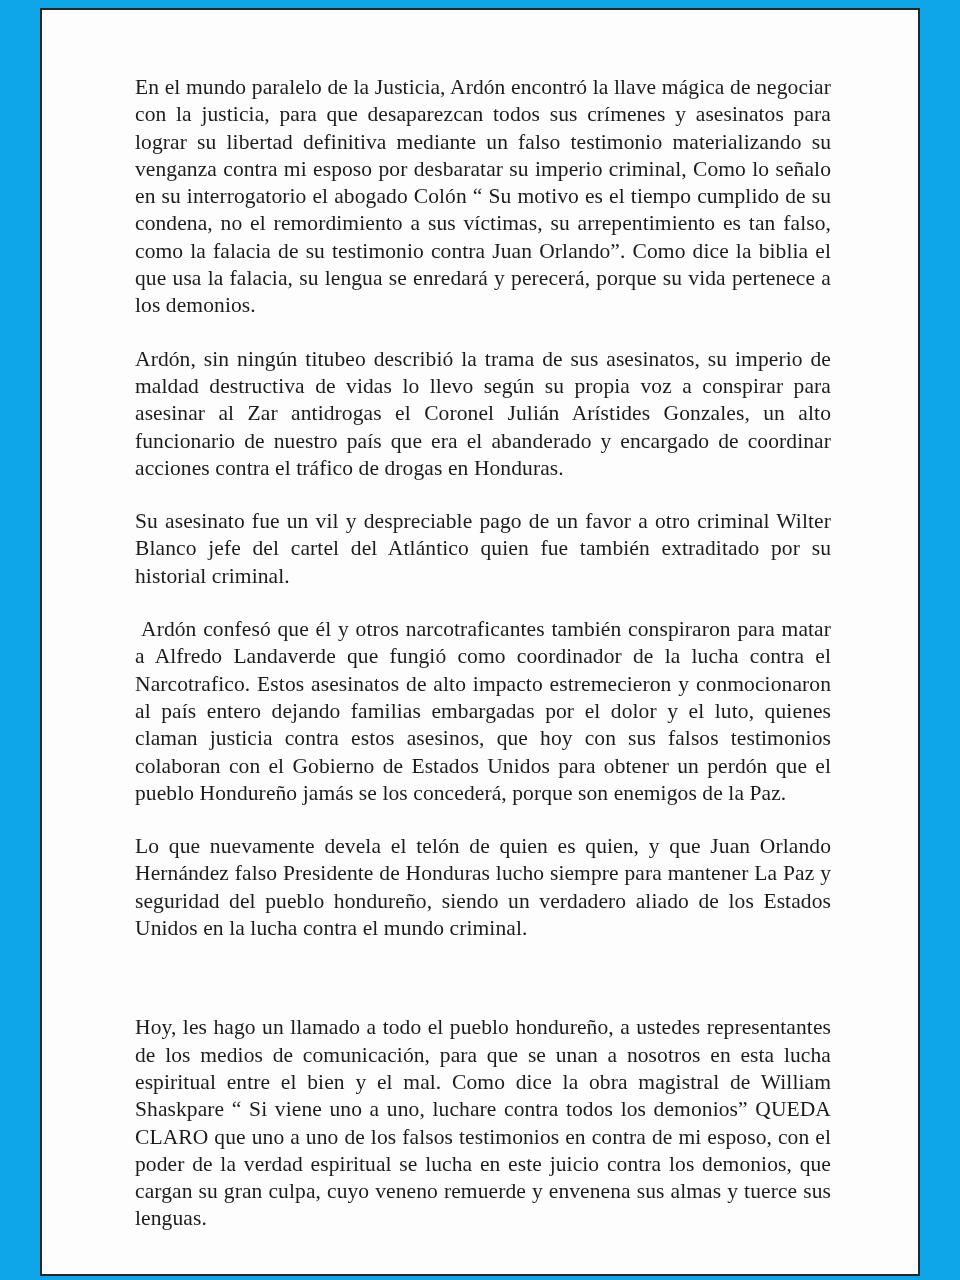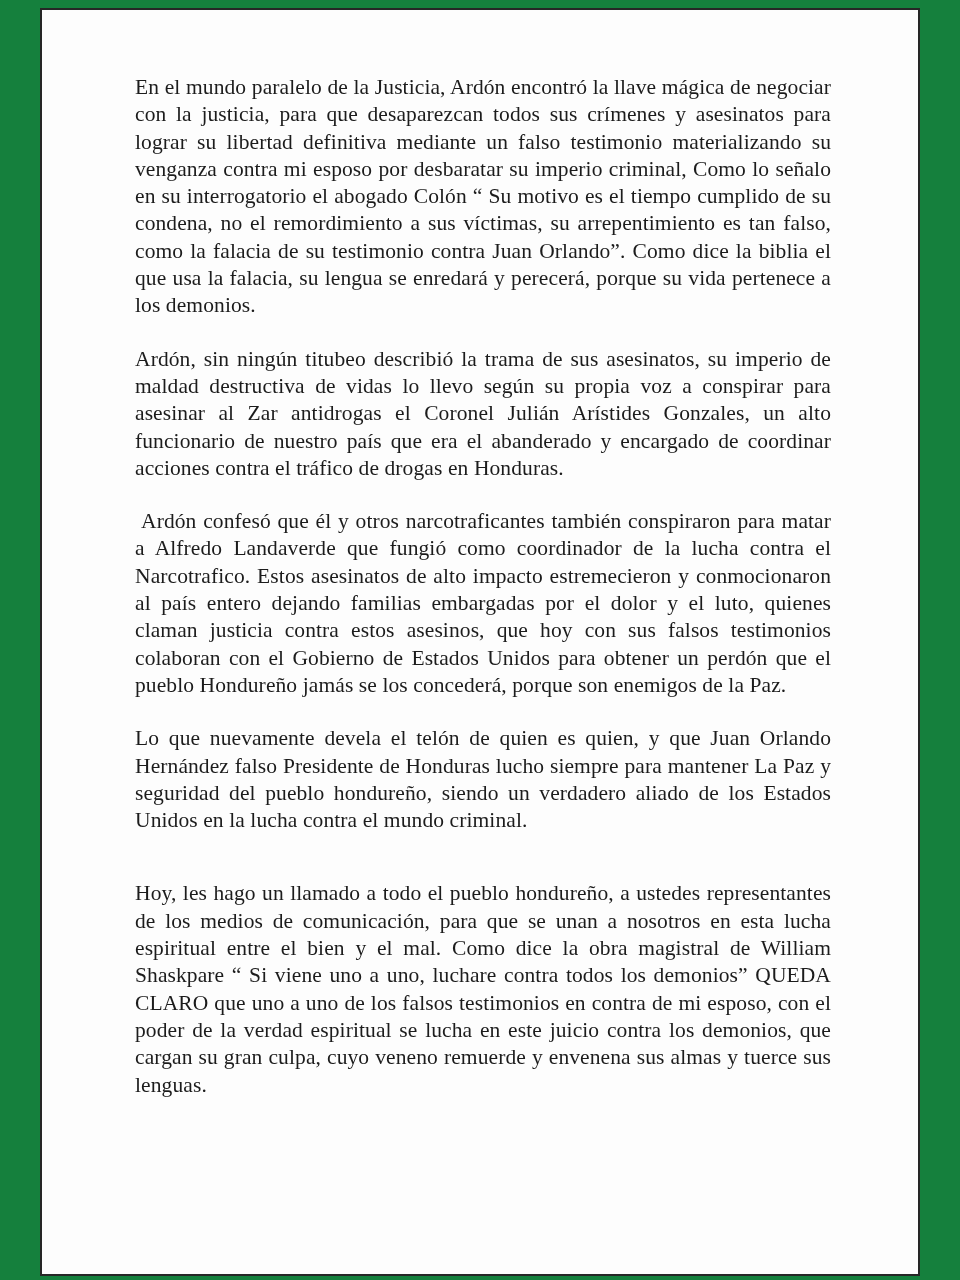--- a/index.html
+++ b/index.html
@@ -10,21 +10,21 @@
     width: 960px;
     height: 1280px;
     background: #fcfcfc;
     position: relative;
     overflow: hidden;
     font-family: "Liberation Serif", "DejaVu Serif", serif;
   }
   .page {
     position: absolute;
     inset: 0;
-    background: #15803d;
+    background: #0ea5e9;
   }
   .page-border {
     position: absolute;
     left: 40px;
     top: 8px;
     width: 880px;
     height: 1268px;
     border: 2px solid #262626;
     box-sizing: border-box;
     background: #fdfdfd;
@@ -41,28 +41,29 @@
     line-height: 27.3px;
     color: #1c1c1c;
     text-align: justify;
     text-justify: inter-word;
     letter-spacing: 0.1px;
   }
   .content p.indent-slight {
     text-indent: 6px;
   }
   .content p.gap-before-large {
-    margin-top: 46px;
+    margin-top: 72px;
   }
 </style>
 </head>
 <body>
 
 <div class="page">
   <div class="page-border"></div>
   <div class="content">
     <p>En el mundo paralelo de la Justicia, Ardón encontró la llave mágica de negociar con la justicia, para que desaparezcan todos sus crímenes y asesinatos para lograr su libertad definitiva mediante un falso testimonio materializando su venganza contra mi esposo por desbaratar su imperio criminal, Como lo señalo en su interrogatorio el abogado Colón “ Su motivo es el tiempo cumplido de su condena, no el remordimiento a sus víctimas, su arrepentimiento es tan falso, como la falacia de su testimonio contra Juan Orlando”. Como dice la biblia el que usa la falacia, su lengua se enredará y perecerá, porque su vida pertenece a los demonios.</p>
     <p>Ardón, sin ningún titubeo describió la trama de sus asesinatos, su imperio de maldad destructiva de vidas lo llevo según su propia voz a conspirar para asesinar al Zar antidrogas el Coronel Julián Arístides Gonzales, un alto funcionario de nuestro país que era el abanderado y encargado de coordinar acciones contra el tráfico de drogas en Honduras.</p>
+    <p>Su asesinato fue un vil y despreciable pago de un favor a otro criminal Wilter Blanco jefe del cartel del Atlántico quien fue también extraditado por su historial criminal.</p>
     <p class="indent-slight">Ardón confesó que él y otros narcotraficantes también conspiraron para matar a Alfredo Landaverde que fungió como coordinador de la lucha contra el Narcotrafico. Estos asesinatos de alto impacto estremecieron y conmocionaron al país entero dejando familias embargadas por el dolor y el luto, quienes claman justicia contra estos asesinos, que hoy con sus falsos testimonios colaboran con el Gobierno de Estados Unidos para obtener un perdón que el pueblo Hondureño jamás se los concederá, porque son enemigos de la Paz.</p>
     <p>Lo que nuevamente devela el telón de quien es quien, y que Juan Orlando Hernández falso Presidente de Honduras lucho siempre para mantener La Paz y seguridad del pueblo hondureño, siendo un verdadero aliado de los Estados Unidos en la lucha contra el mundo criminal.</p>
     <p class="gap-before-large">Hoy, les hago un llamado a todo el pueblo hondureño, a ustedes representantes de los medios de comunicación, para que se unan a nosotros en esta lucha espiritual entre el bien y el mal. Como dice la obra magistral de William Shaskpare “ Si viene uno a uno, luchare contra todos los demonios” QUEDA CLARO que uno a uno de los falsos testimonios en contra de mi esposo, con el poder de la verdad espiritual se lucha en este juicio contra los demonios, que cargan su gran culpa, cuyo veneno remuerde y envenena sus almas y tuerce sus lenguas.</p>
   </div>
 </div>
 
 </body></html>

